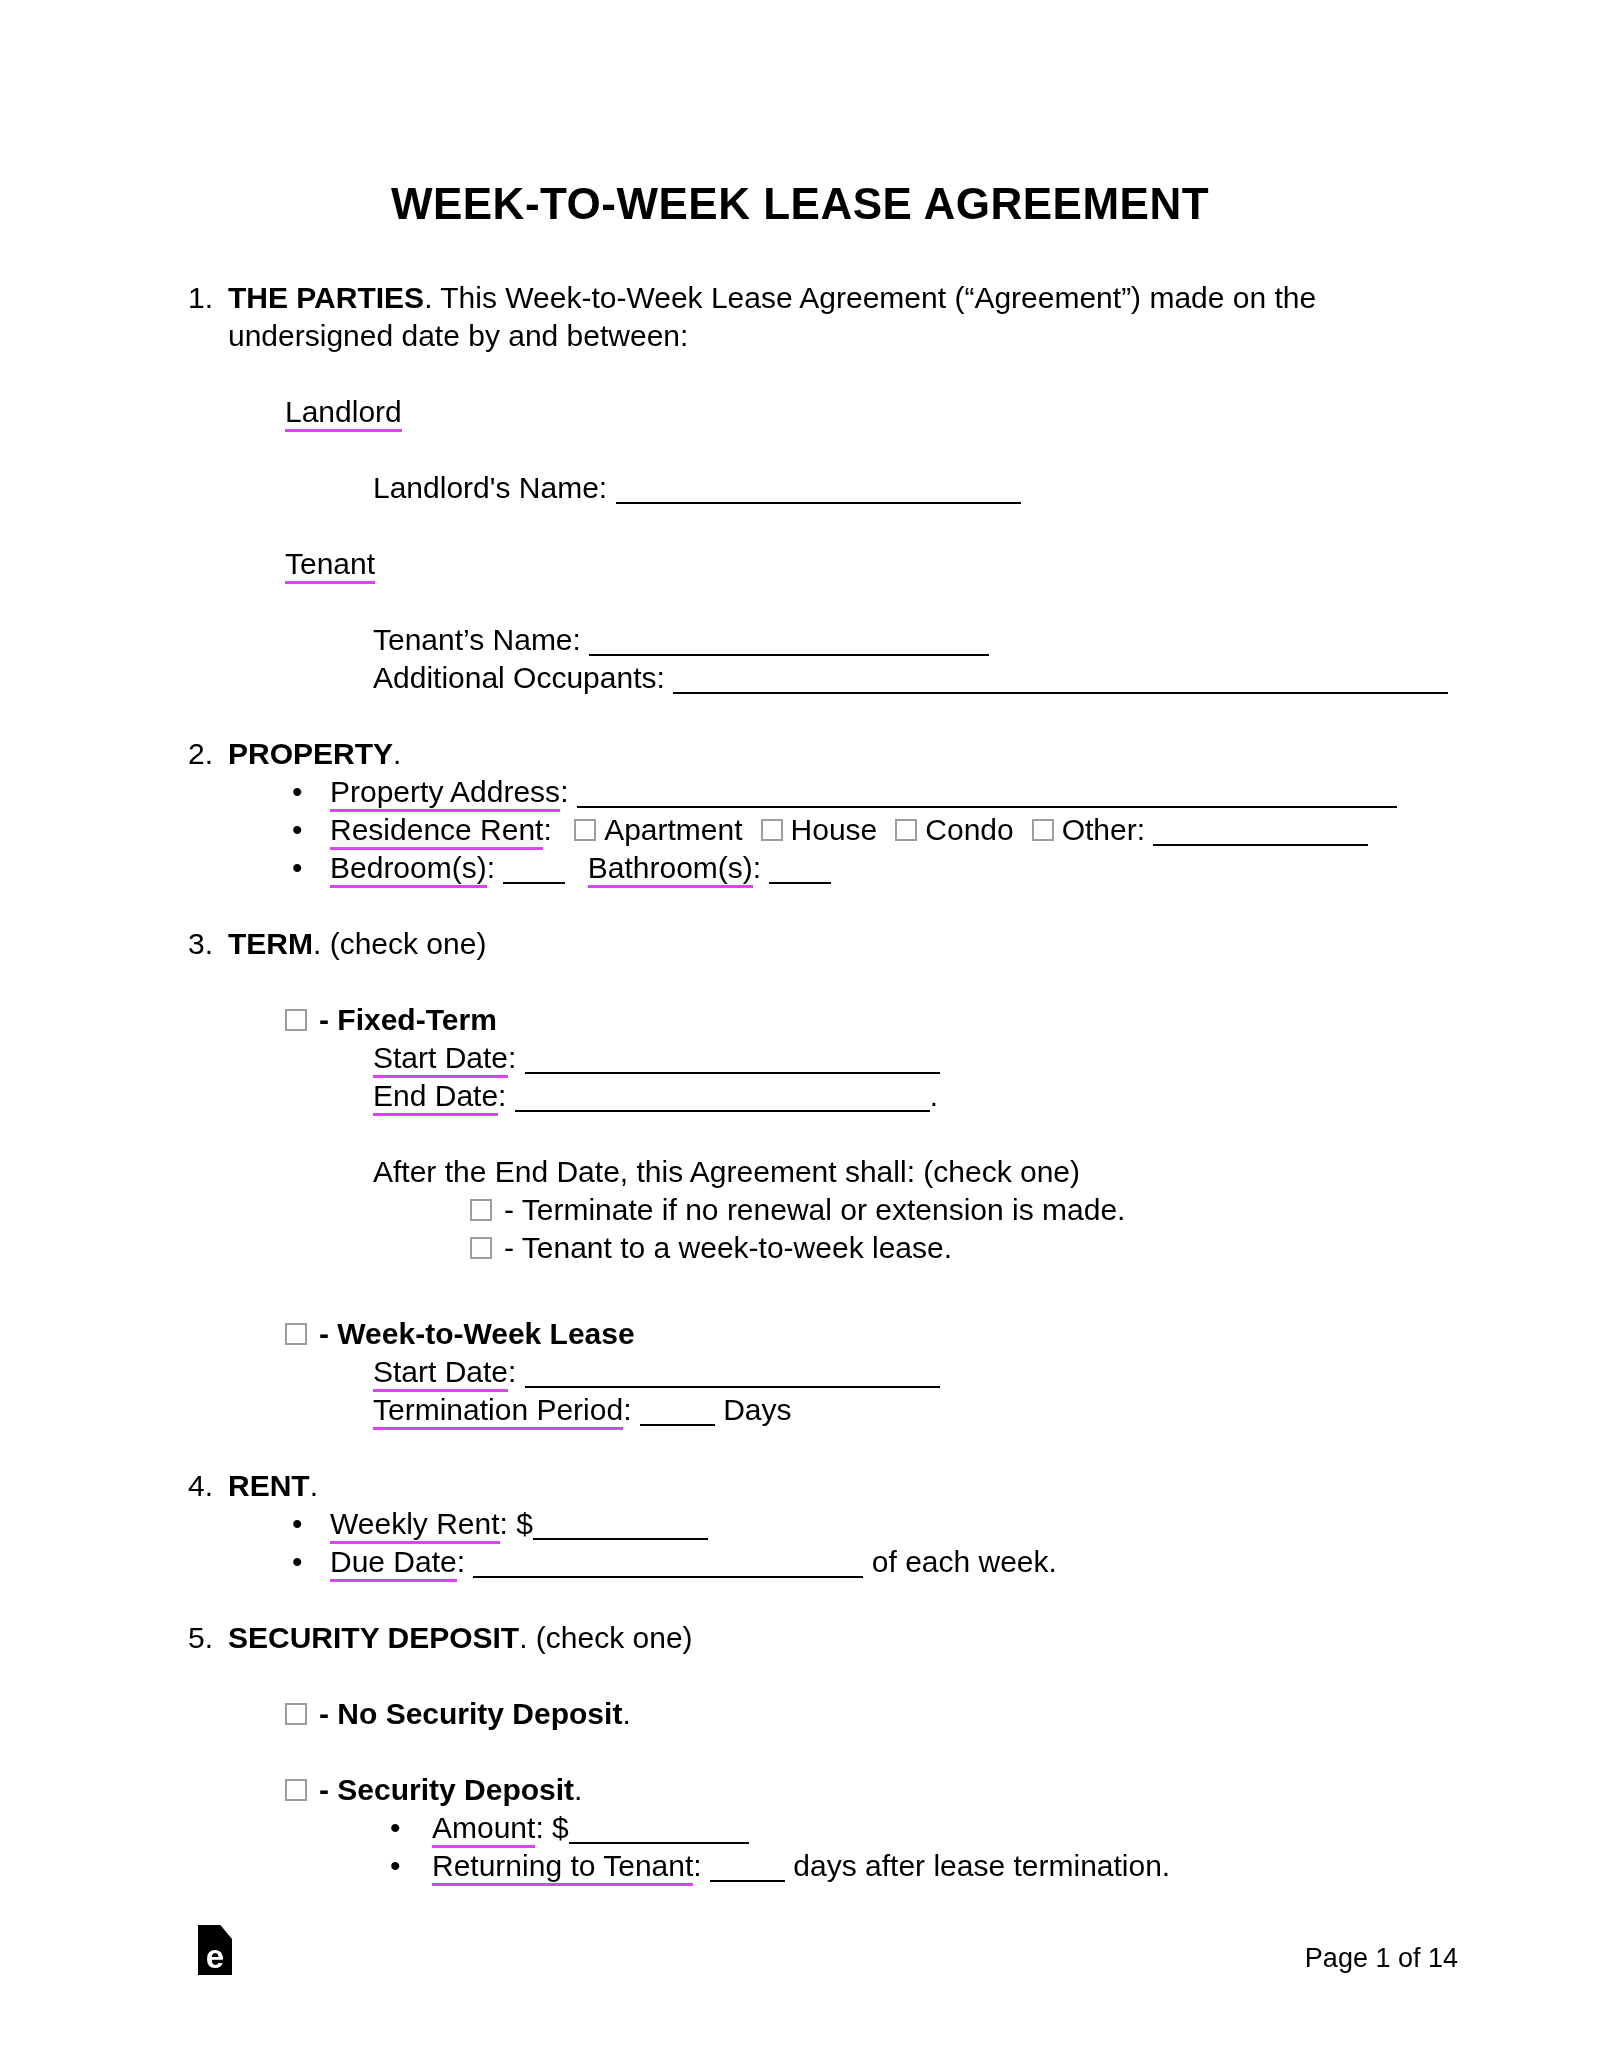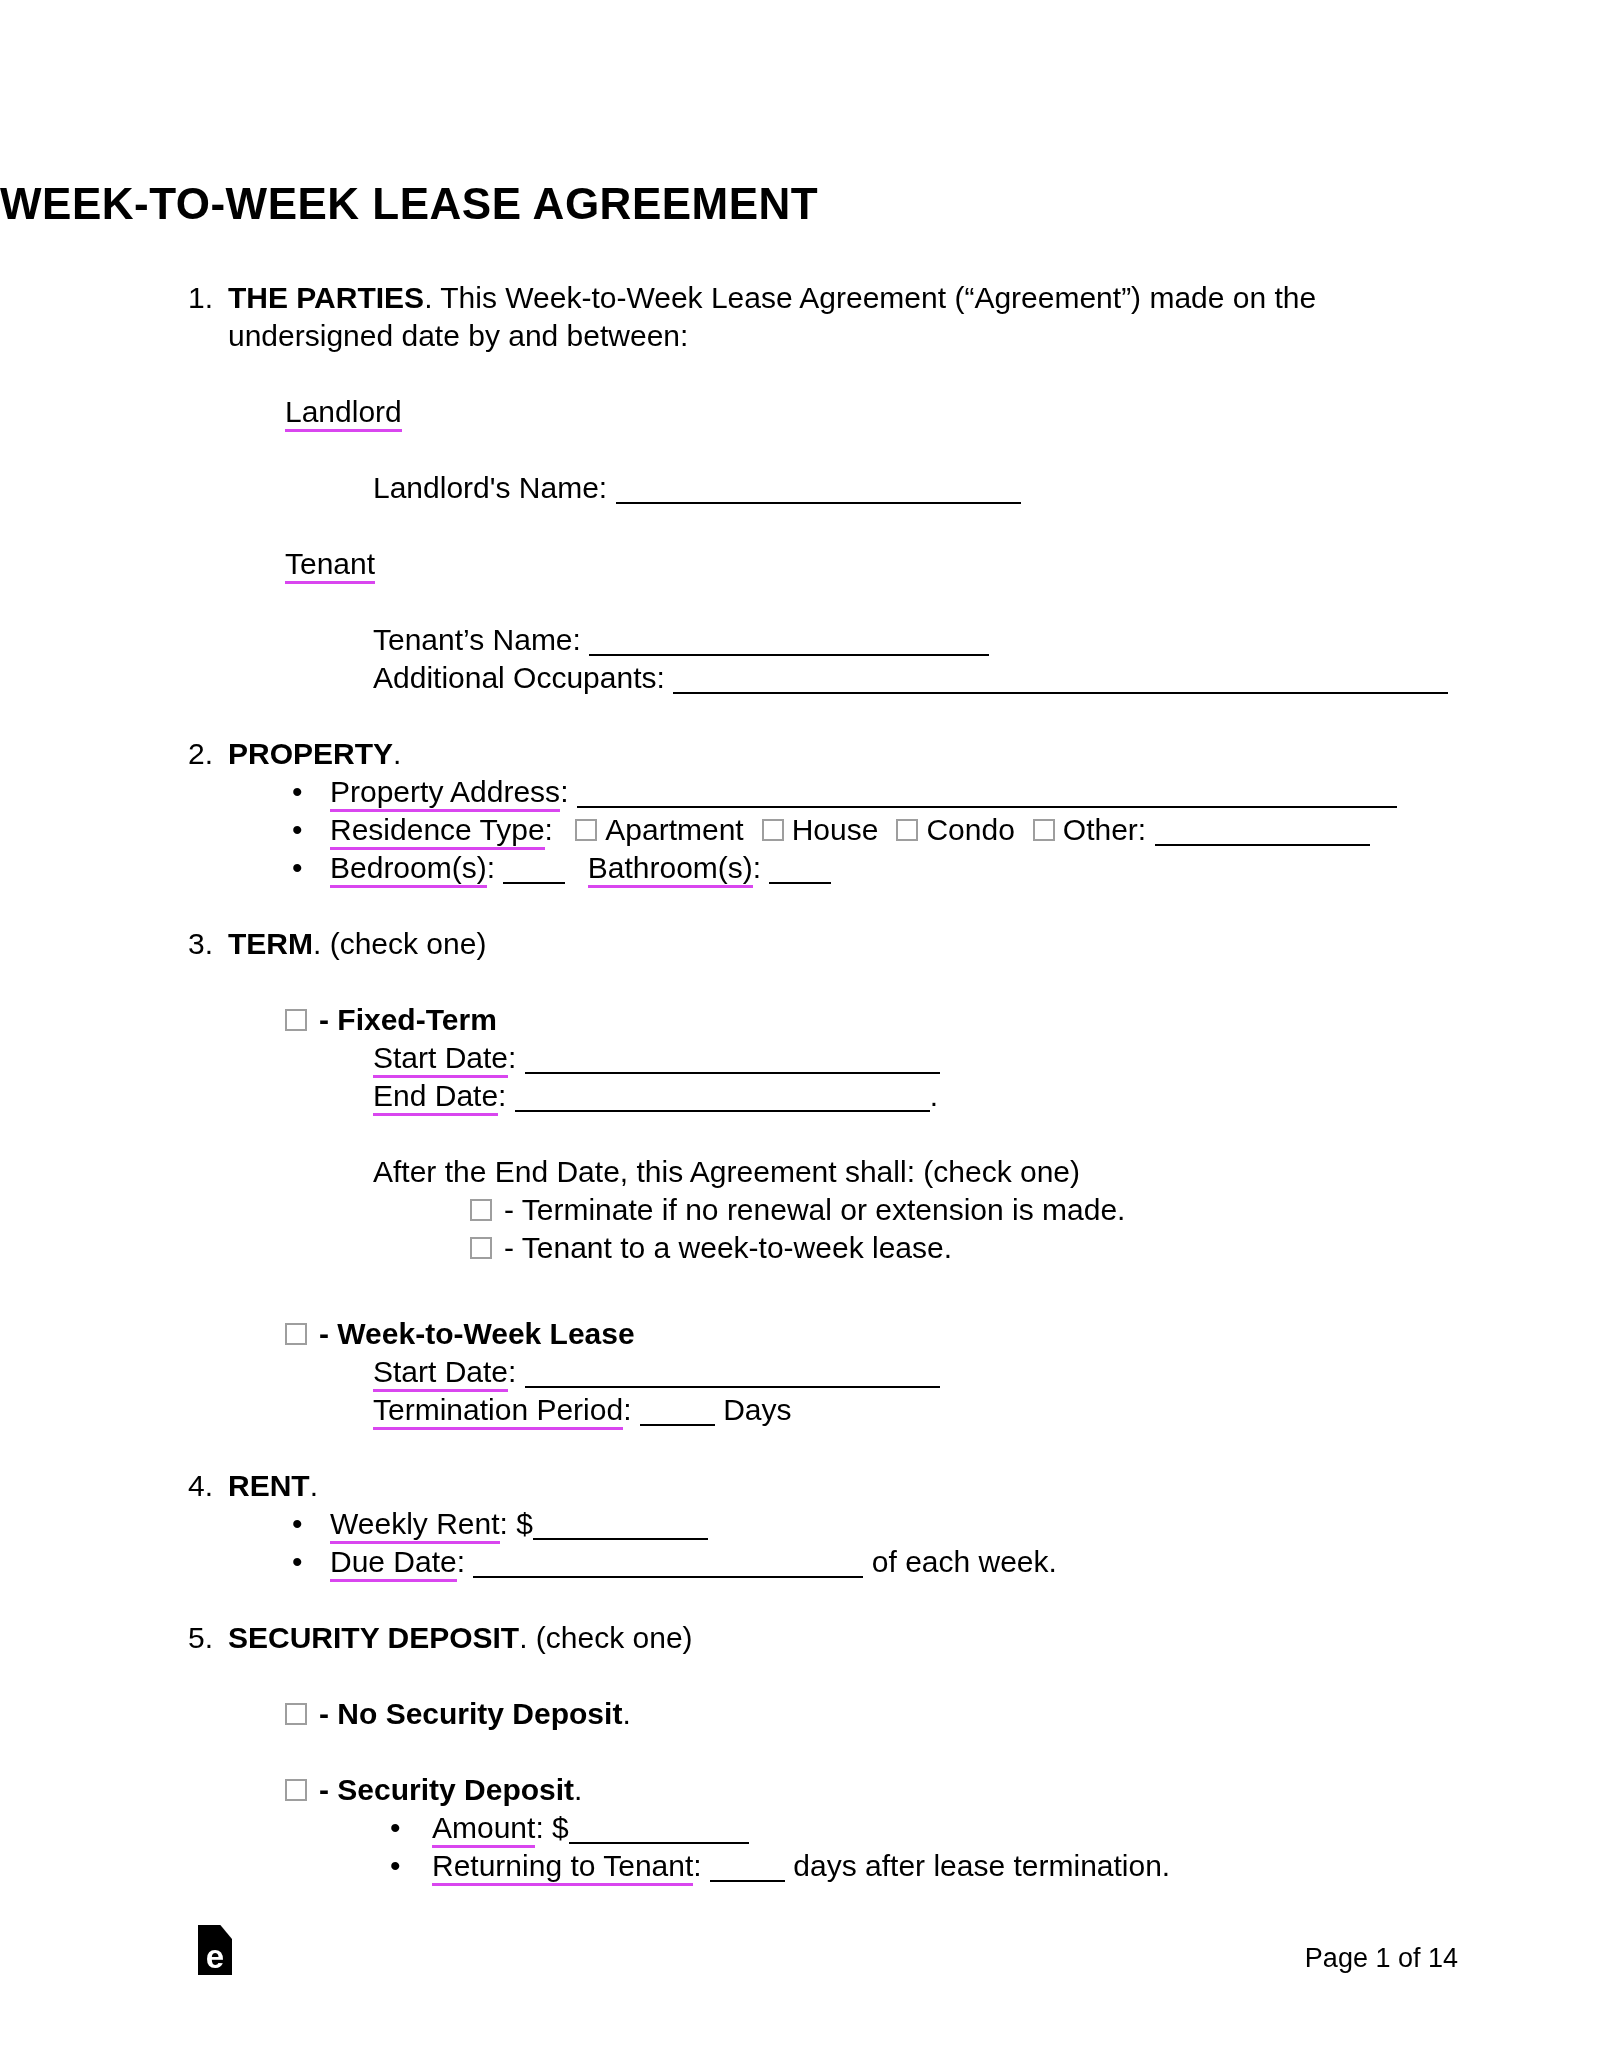--- a/index.html
+++ b/index.html
@@ -9,20 +9,21 @@
     height: 2070px;
     background: #ffffff;
     font-family: "Liberation Sans", "DejaVu Sans", sans-serif;
     font-size: 30px;
     line-height: 38px;
     color: #000;
     overflow: hidden;
   }
   .title {
     padding-top: 179px;
+    text-align: center;
     font-weight: bold;
     font-size: 44px;
     line-height: 50px;
     letter-spacing: 0.5px;
   }
   .row { position: relative; white-space: nowrap; }
   .mt1 { margin-top: 38px; }   
   .mt2 { margin-top: 48px; }
   .sec { padding-left: 228px; }
   .num { position: absolute; left: 188px; top: 0; }
@@ -114,21 +115,21 @@
   <div class="row sec mt1">
     <span class="num">2.</span><span class="b">PROPERTY</span><span>.</span>
   </div>
   <div class="row bullet1">
     <span class="blt">•</span>
     <span class="u">Property Address</span><span>:</span>
     <span class="blank" style="width:820px"></span>
   </div>
   <div class="row bullet1">
     <span class="blt">•</span>
-    <span class="u">Residence Type</span><span>:</span>
+    <span class="u">Residence Rent</span><span>:</span>
     <span class="sp"></span><span class="cb small"></span><span class="opt">Apartment</span><span class="cb small"></span><span class="opt">House</span><span class="cb small"></span><span class="opt">Condo</span><span class="cb small"></span><span>Other:</span>
     <span class="blank" style="width:215px"></span>
   </div>
   <div class="row bullet1">
     <span class="blt">•</span>
     <span class="u">Bedroom(s)</span><span>:</span>
     <span class="blank" style="width:62px"></span>
     <span class="sp"></span><span class="u">Bathroom(s)</span><span>:</span>
     <span class="blank" style="width:62px"></span>
   </div>

